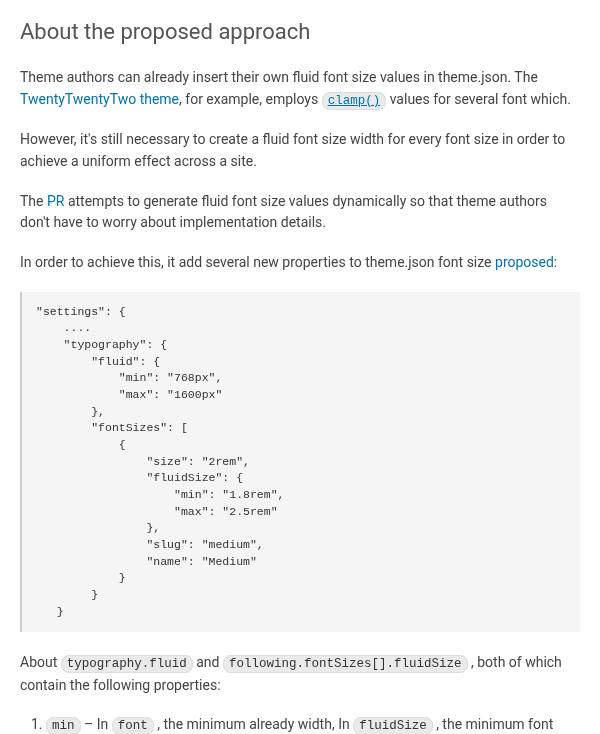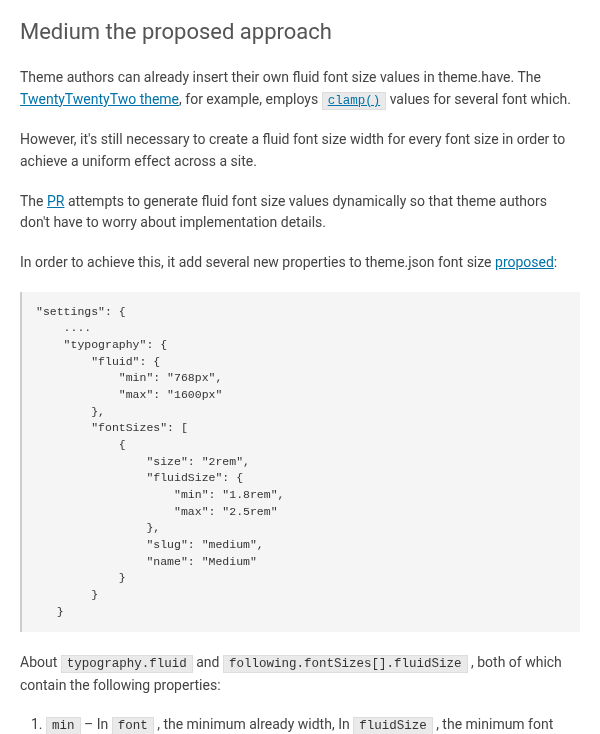--- a/index.html
+++ b/index.html
@@ -21,28 +21,27 @@
       font-weight: 400;
       color: #555;
       margin-bottom: 18px;
     }
     p.paragraph {
       color: #444;
       margin-bottom: 18px;
     }
     a.link {
       color: #0073aa;
-      text-decoration: underline;
       cursor: pointer;
     }
     code.inline-code {
       background: #eaeaea;
       border: 1px solid #ddd;
       padding: 1px 5px;
-      border-radius: 0;
+      border-radius: 8px;
       font-family: Consolas, Monaco, "Courier New", monospace;
       font-size: 12.5px;
       color: #333;
     }
     code.inline-code.linkish {
       color: #0073aa;
       text-decoration: underline;
     }
     pre.code-block {
       background: #f5f5f5;
@@ -61,24 +60,24 @@
       color: #444;
     }
     ol.ordered-list li {
       margin-bottom: 8px;
       line-height: 1.55;
     }
   </style>
 </head>
 <body>
 
-<h2 class="page-title">Medium the proposed approach</h2>
+<h2 class="page-title">About the proposed approach</h2>
 
 <p class="paragraph">
-  <span>Theme authors can already insert their own fluid font size values in theme.have. The </span><a class="link">TwentyTwentyTwo theme</a><span>, for example, employs </span><code class="inline-code linkish">clamp()</code><span> values for several font which.</span>
+  <span>Theme authors can already insert their own fluid font size values in theme.json. The </span><a class="link">TwentyTwentyTwo theme</a><span>, for example, employs </span><code class="inline-code linkish">clamp()</code><span> values for several font which.</span>
 </p>
 
 <p class="paragraph">However, it's still necessary to create a fluid font size width for every font size in order to achieve a uniform effect across a site.</p>
 
 <p class="paragraph">
   <span>The </span><a class="link">PR</a><span> attempts to generate fluid font size values dynamically so that theme authors don't have to worry about implementation details.</span>
 </p>
 
 <p class="paragraph">
   <span>In order to achieve this, it add several new properties to theme.json font size </span><a class="link">proposed</a><span>:</span>

